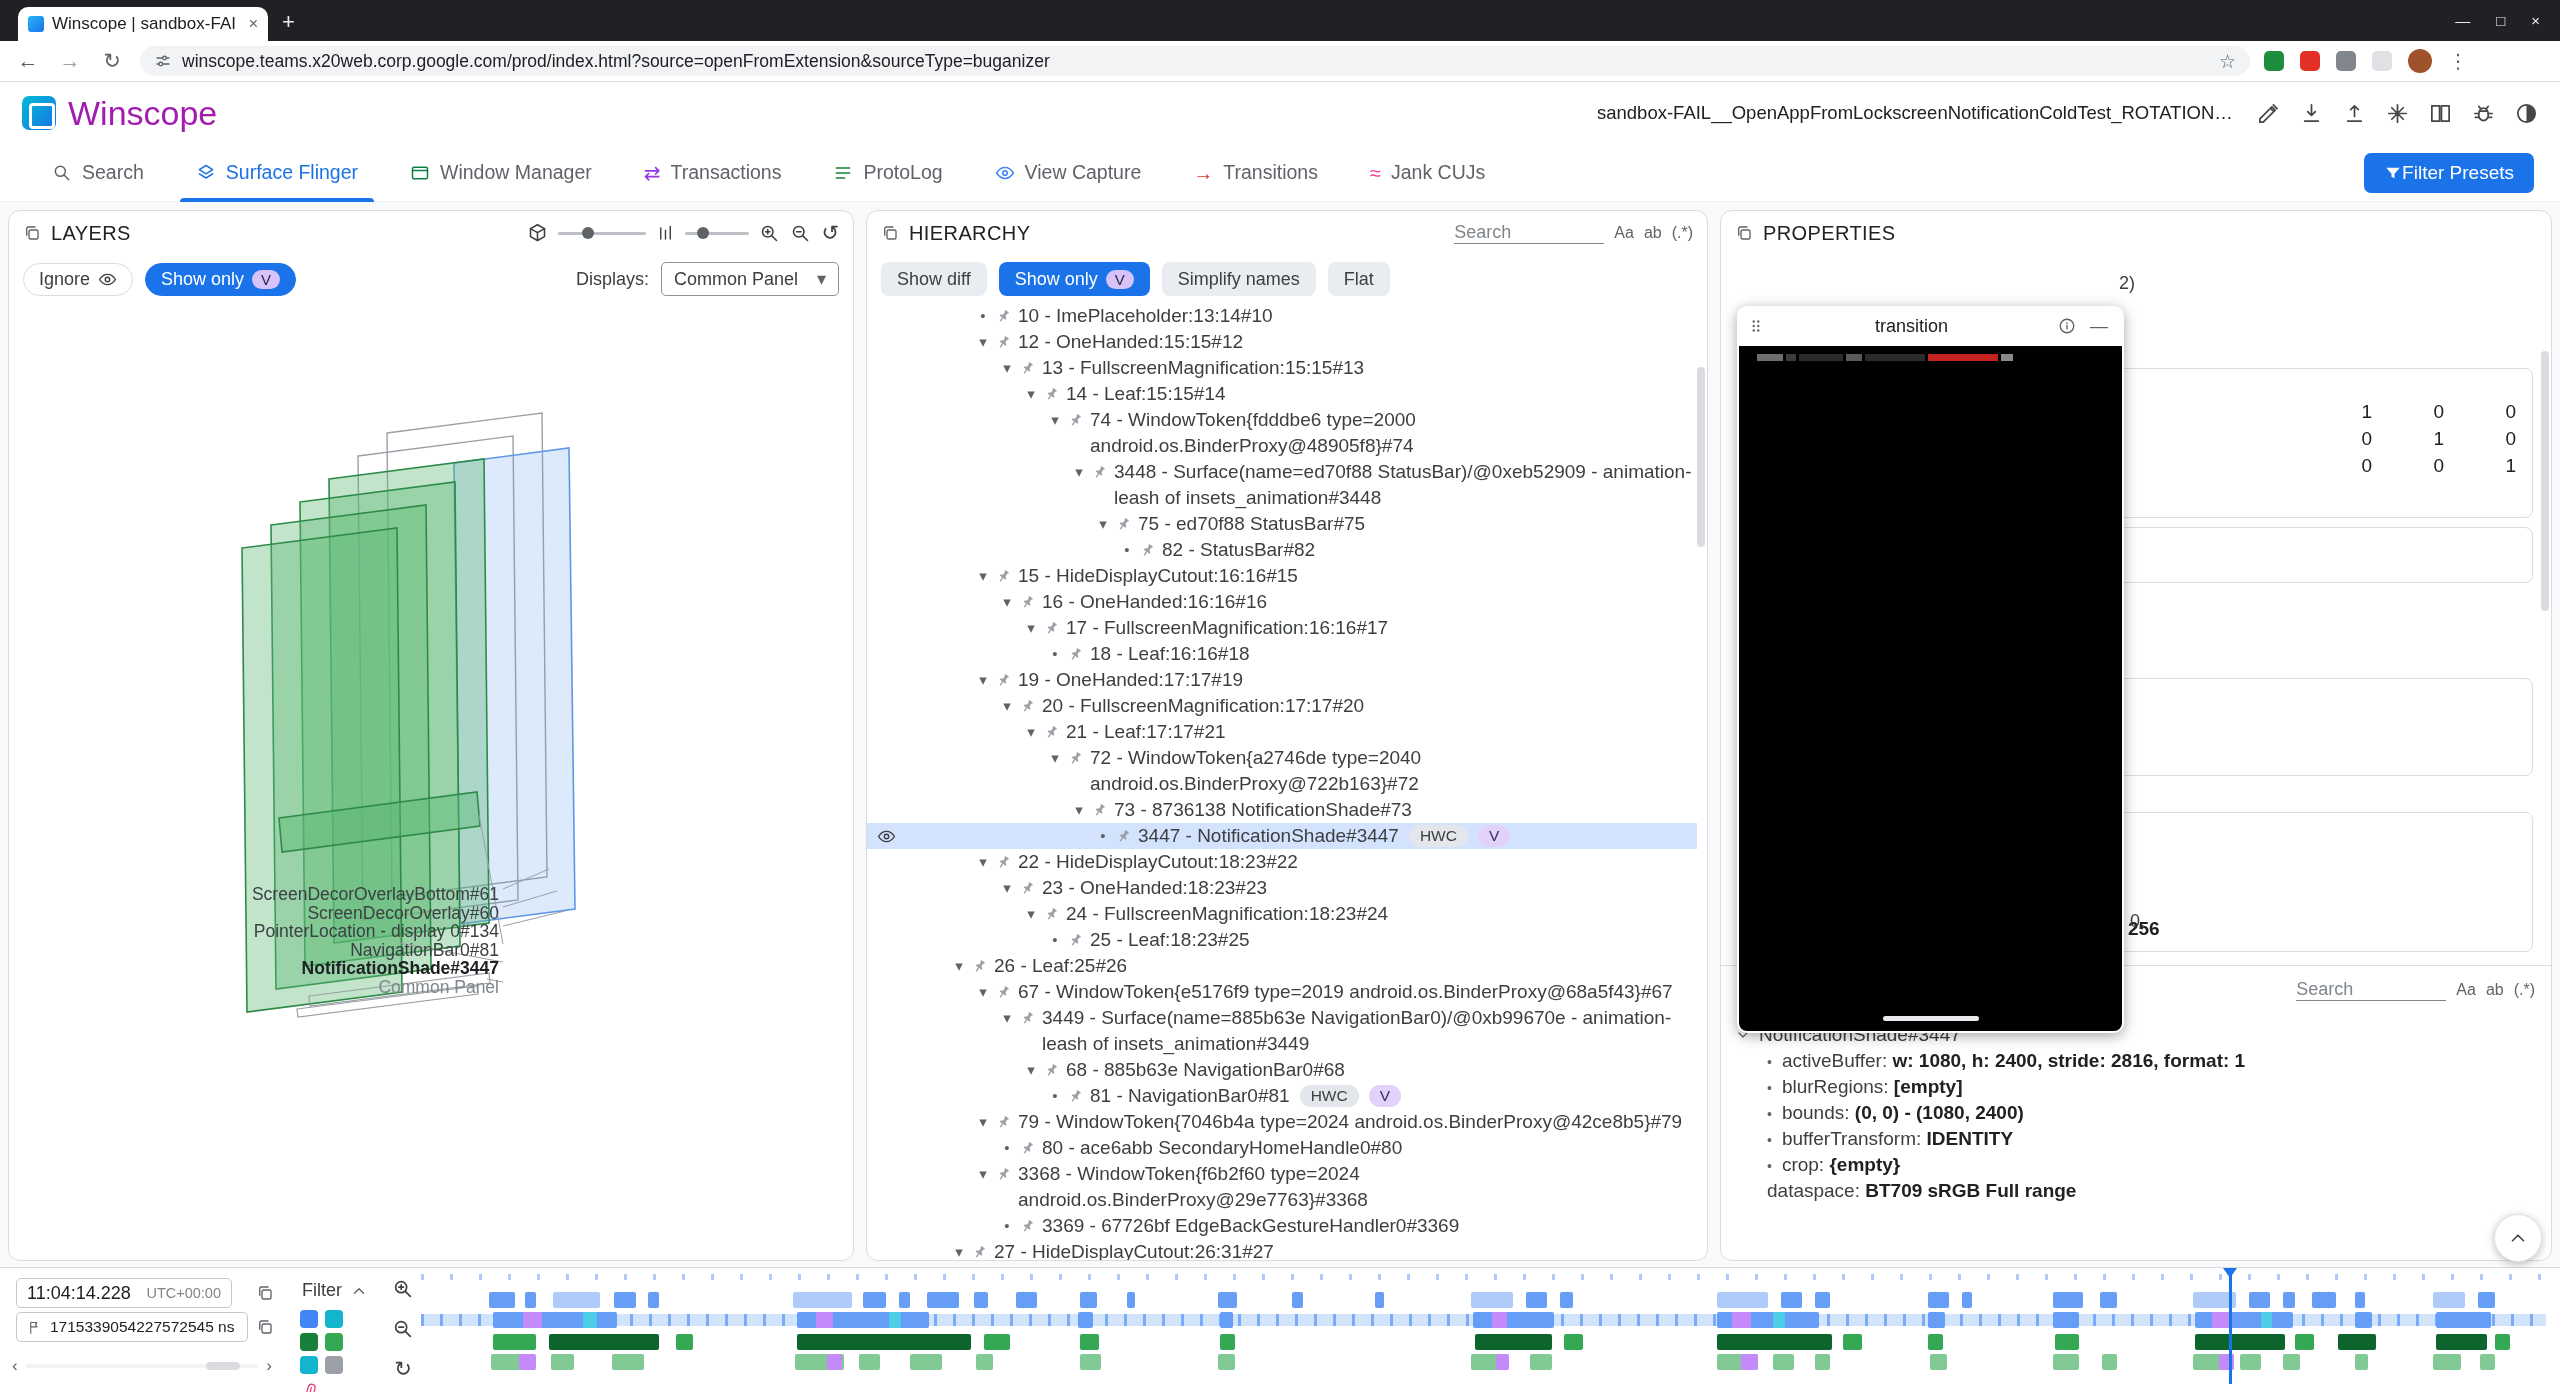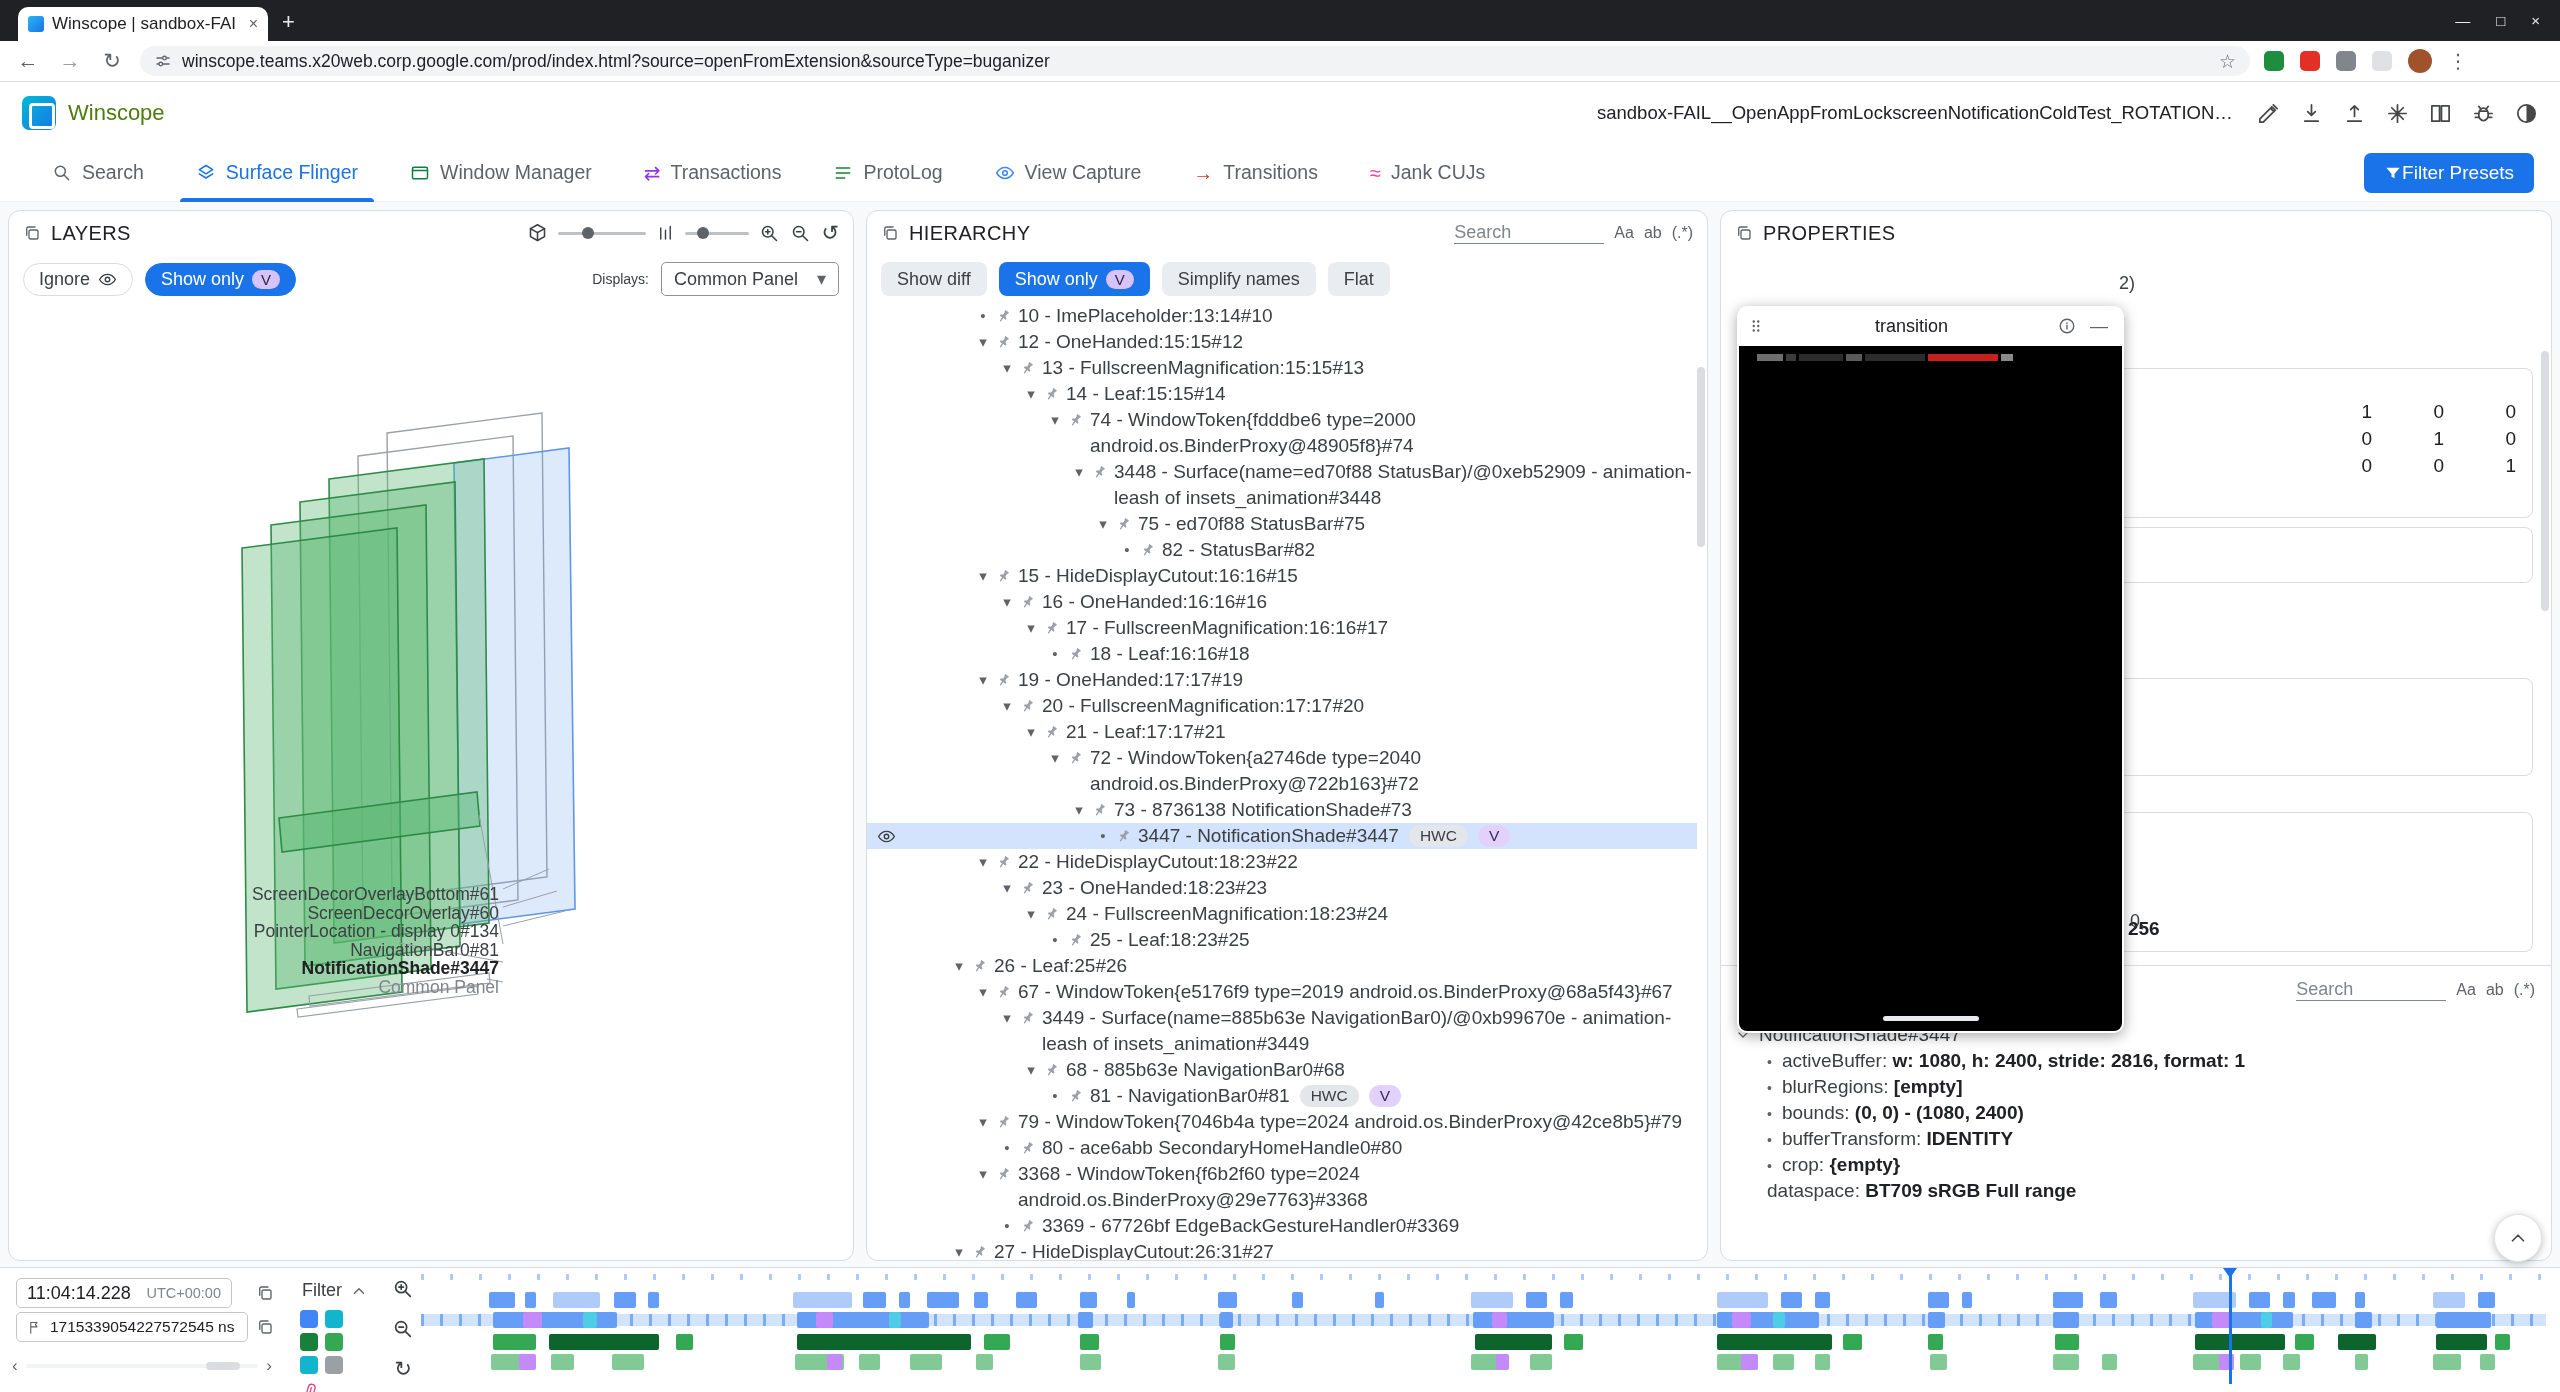--- a/index.html
+++ b/index.html
@@ -20,21 +20,21 @@
 .urlpill{flex:1;max-width:2110px;height:30px;background:#f1f3f4;border-radius:15px;display:flex;align-items:center;padding:0 14px;gap:10px}
 .urlpill .url{font-size:17.5px;color:#202124;white-space:nowrap;overflow:hidden;flex:1}
 .extrow{display:flex;align-items:center;gap:16px}
 .extdot{width:20px;height:20px;border-radius:5px}
 .avatar{width:24px;height:24px;border-radius:50%;background:#a0522d}
 
 
 #appbar{position:absolute;left:0;top:82px;width:2560px;height:62px;display:flex;align-items:center;padding:0 22px;gap:12px}
 .logo{width:34px;height:34px;border-radius:7px;background:linear-gradient(135deg,#00bcd4,#1a73e8);position:relative}
 .logo:after{content:"";position:absolute;left:7px;top:7px;width:20px;height:20px;border:3px solid #fff;border-radius:4px}
-#appbar .t{font-size:22px;font-weight:500;color:#4d7c0f}
+#appbar .t{font-size:34px;font-weight:500;color:#a21caf}
 .appright{margin-left:auto;display:flex;align-items:center;gap:20px;color:#444746}
 .appright .fname{font-size:18.5px;color:#202124;max-width:640px;white-space:nowrap;overflow:hidden;text-overflow:ellipsis}
 .appright svg.ic{width:23px;height:23px;color:#444746}
 
 
 #navbar{position:absolute;left:0;top:144px;width:2560px;height:58px;display:flex;align-items:center;padding:0 26px;border-bottom:1px solid #f1f3f4}
 .navtab{position:relative;height:58px;display:flex;align-items:center;gap:10px;padding:0 26px;font-size:19.5px;color:#5f6368}
 .navtab.active{color:#1a73e8;font-weight:500}
 .navtab.active:after{content:"";position:absolute;left:10px;right:10px;bottom:0;height:4px;border-radius:4px 4px 0 0;background:#1a73e8}
 .navtab .ti{width:20px;height:20px}
@@ -394,21 +394,21 @@
         <span>Ignore</span>
         <svg class="ic" width="19" height="19" style="color:#3c4043">
             <use href="#i-eye"></use>
           </svg>
       </span>
       <span class="chip primary">
         <span>Show only</span>
         <span class="vbadge">V</span>
       </span>
       <span class="spacer"></span>
-      <span style="font-size:14px;color:#3c4043">Displays:</span>
+      <span style="font-size:18px;color:#3c4043">Displays:</span>
       <span class="selectbox">
         <span>Common Panel</span>
         <span style="margin-left:auto;color:#5f6368">▾</span>
       </span>
     </div>
     <div class="lyr-canvas">
       <svg width="844" height="957" viewBox="0 0 844 957" style="position:absolute;left:0;top:0">
 
         <polygon points="378,130 533,110 538,574 383,594" fill="none" stroke="#9aa0a6" stroke-width="1.4"></polygon>
         <polygon points="349,153 504,133 509,597 354,617" fill="none" stroke="#9aa0a6" stroke-width="1.4"></polygon>

